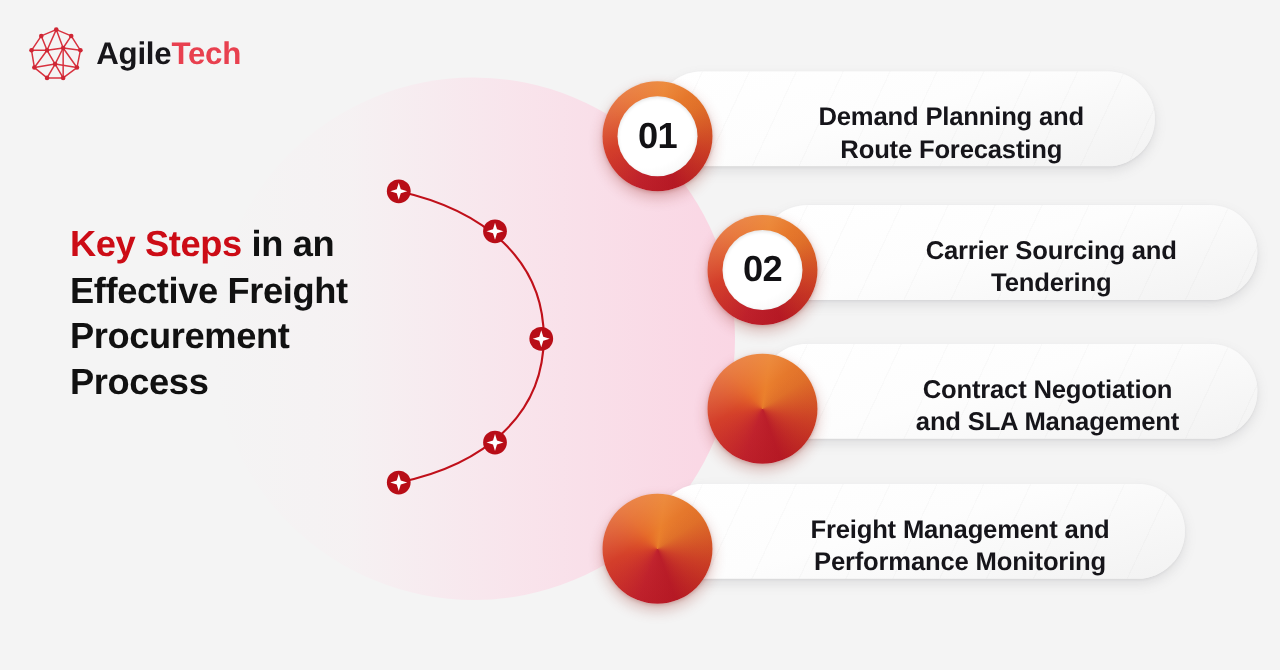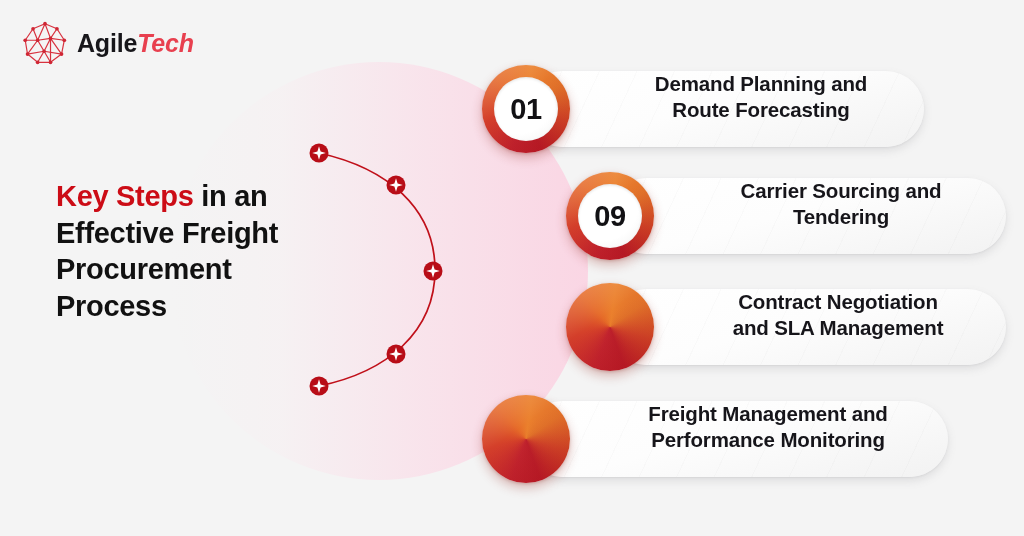--- a/index.html
+++ b/index.html
@@ -32,21 +32,21 @@
   }
   #logo-mark { width: 46px; height: 46px; display: block; }
   #logo-text {
     font-size: 25px;
     font-weight: 700;
     letter-spacing: -0.2px;
     line-height: 1;
     white-space: nowrap;
   }
   #logo-text .agile { color: #17161a; margin-top: 38px; }
-  #logo-text .tech  { color: #e8404f; font-style: italic; }
+  #logo-text .tech  { color: #e8404f; }
 
   
   #blob {
     position: absolute;
     left: 170px;
     top: 62px;
     width: 418px;
     height: 418px;
     border-radius: 50%;
     background: linear-gradient(90deg,
@@ -91,32 +91,32 @@
     align-items: center;
   }
   .step-row[data-idx="0"] { left: 476px; top: 57px;  }
   .step-row[data-idx="1"] { left: 560px; top: 164px; }
   .step-row[data-idx="2"] { left: 560px; top: 275px; }
   .step-row[data-idx="3"] { left: 476px; top: 387px; }
 
   .card {
     position: absolute;
     left: 48px;
-    top: 14px;
+    top: 0;
     height: 76px;
     border-radius: 38px;
     background:
       repeating-linear-gradient(115deg,
         rgba(0,0,0,0.015) 0px, rgba(0,0,0,0.015) 1px,
         rgba(0,0,0,0) 1px,   rgba(0,0,0,0) 34px),
       linear-gradient(165deg, #ffffff 0%, #fdfdfd 46%, #f2f2f2 100%);
     box-shadow: 0 4px 9px rgba(120,120,125,0.17),
                 0 1px 2px rgba(120,120,125,0.10);
     display: flex;
-    align-items: flex-start;
+    align-items: flex-end;
     box-sizing: border-box;
   }
   .step-row[data-idx="0"] .card { width: 400px; padding-left: 74px; }
   .step-row[data-idx="1"] .card { width: 398px; padding-left: 68px; }
   .step-row[data-idx="2"] .card { width: 398px; padding-left: 62px; }
   .step-row[data-idx="3"] .card { width: 424px; padding-left: 64px; }
 
   .card-text {
     font-size: 20.5px;
     font-weight: 700;
@@ -268,21 +268,21 @@
   </div>
 
   <div class="step-row" data-idx="1">
     <div class="card">
       <div class="card-text">Carrier Sourcing and
 Tendering</div>
     </div>
     <div class="badge">
       <div class="badge-ring"></div>
       <div class="badge-inner">
-        <span class="badge-num">09</span>
+        <span class="badge-num">02</span>
       </div>
     </div>
   </div>
 
   <div class="step-row" data-idx="2">
     <div class="card">
       <div class="card-text">Contract Negotiation
 and SLA Management</div>
     </div>
     <div class="badge">

